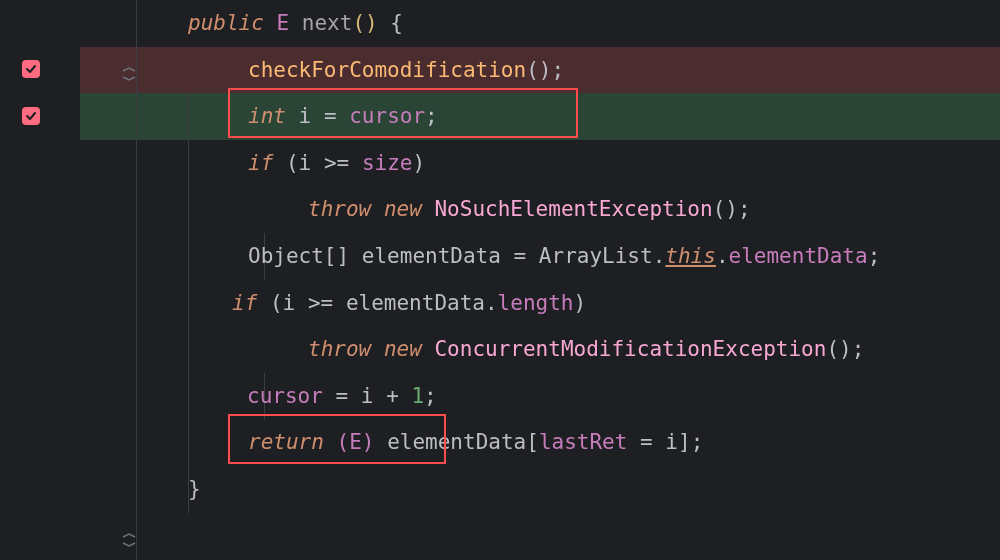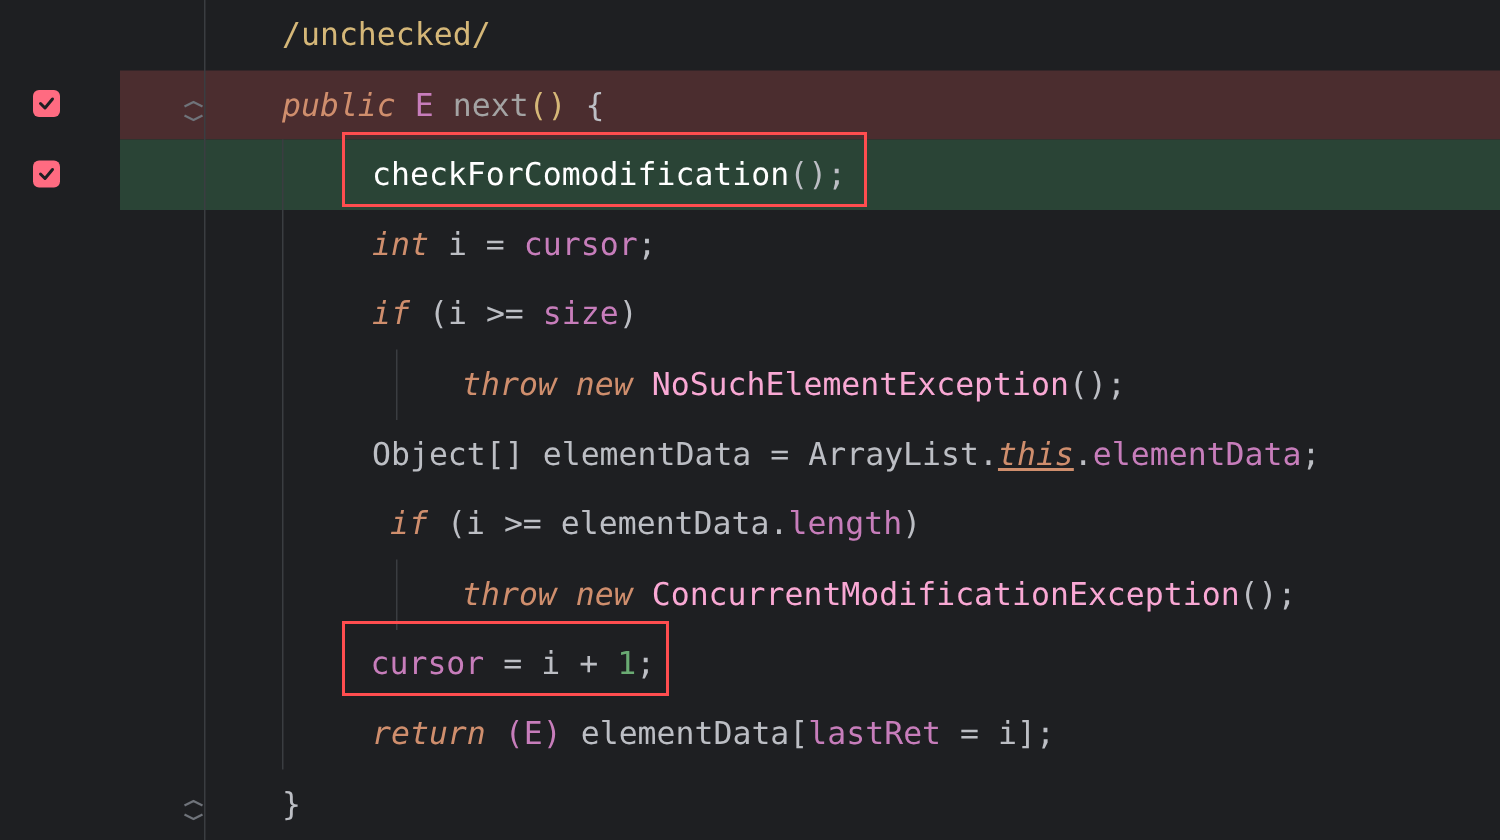--- a/index.html
+++ b/index.html
@@ -89,21 +89,21 @@
   .redbox1, .redbox2 {
     position: absolute;
     border: 2px solid #ff4d4f;
     pointer-events: none;
   }
   
   .kw-italic { color: #cf8e6d; font-style: italic; margin-top: 28px; }
   .type { color: #bcbec4; }
   .ident { color: #bcbec4; }
   .method { color: #a3a3a3; }
-  .mcall { color: #ffffff; }
+  .mcall { color: #fdba74; }
   .cls { color: #c77dbb; }
   .clsTeal { color: #f9a8d4; }
   .punct { color: #bcbec4; }
   .paren-yellow { color: #d5b778; }
   .num { color: #6aab73; }
   .comment { color: #d5b778; }
   .field { color: #c77dbb; }
   .parenP { color: #c77dbb; }
   .thiskw { color: #cf8e6d; font-style: italic; text-decoration: underline; }
   .eq { color: #bcbec4; }
@@ -146,35 +146,34 @@
   </div>
 
   <div class="indent-guides">
     <div class="vguide" style="left:56px; top:0px; height:560px;"></div>
     <div class="vguide" style="left:108px; top:93px; height:420px;"></div>
     <div class="vguide" style="left:184px; top:233px; height:46.6px;"></div>
     <div class="vguide" style="left:184px; top:373px; height:46.6px;"></div>
   </div>
 
   <div class="lines">
-    <div class="line"><span class="code" style="left:108px"><span class="comment">/unchecked/</span></span></div>
 
     <div class="line"><span class="code" style="left:108px"><span class="kw-italic">public</span><span> </span><span class="cls">E</span><span> </span><span class="method">next</span><span class="paren-yellow">()</span><span> </span><span class="brace">{</span></span></div>
 
     <div class="line"><span class="code" style="left:168px"><span class="mcall">checkForComodification</span><span class="punct">()</span><span class="punct">;</span></span></div>
 
     <div class="line"><span class="code" style="left:168px"><span class="kw-italic">int</span><span> </span><span class="ident">i</span><span> </span><span class="eq">=</span><span> </span><span class="field">cursor</span><span class="punct">;</span></span></div>
 
     <div class="line"><span class="code" style="left:168px"><span class="kw-italic">if</span><span> </span><span class="punct">(</span><span class="ident">i</span><span> </span><span class="punct">&gt;=</span><span> </span><span class="field">size</span><span class="punct">)</span></span></div>
 
     <div class="line"><span class="code" style="left:228px"><span class="kw-italic">throw</span><span> </span><span class="kw-italic">new</span><span> </span><span class="clsTeal">NoSuchElementException</span><span class="punct">()</span><span class="punct">;</span></span></div>
 
     <div class="line"><span class="code" style="left:168px"><span class="type">Object</span><span class="punct">[]</span><span> </span><span class="ident">elementData</span><span> </span><span class="eq">=</span><span> </span><span class="ident">ArrayList</span><span class="punct">.</span><span class="thiskw">this</span><span class="punct">.</span><span class="field">elementData</span><span class="punct">;</span></span></div>
 
-    <div class="line"><span class="code" style="left:180px"><span class="kw-italic">if</span><span> </span><span class="punct">(</span><span class="ident">i</span><span> </span><span class="punct">&gt;=</span><span> </span><span class="ident">elementData</span><span class="punct">.</span><span class="field">length</span><span class="punct">)</span></span></div>
+    <div class="line"><span class="code" style="left:152px"><span class="kw-italic">if</span><span> </span><span class="punct">(</span><span class="ident">i</span><span> </span><span class="punct">&gt;=</span><span> </span><span class="ident">elementData</span><span class="punct">.</span><span class="field">length</span><span class="punct">)</span></span></div>
 
     <div class="line"><span class="code" style="left:228px"><span class="kw-italic">throw</span><span> </span><span class="kw-italic">new</span><span> </span><span class="clsTeal">ConcurrentModificationException</span><span class="punct">()</span><span class="punct">;</span></span></div>
 
     <div class="line"><span class="code" style="left:167px"><span class="field">cursor</span><span> </span><span class="eq">=</span><span> </span><span class="ident">i</span><span> </span><span class="punct">+</span><span> </span><span class="num">1</span><span class="punct">;</span></span></div>
 
     <div class="line"><span class="code" style="left:168px"><span class="kw-italic">return</span><span> </span><span class="parenP">(</span><span class="cls">E</span><span class="parenP">)</span><span> </span><span class="ident">elementData</span><span class="punct">[</span><span class="field">lastRet</span><span> </span><span class="eq">=</span><span> </span><span class="ident">i</span><span class="punct">]</span><span class="punct">;</span></span></div>
 
     <div class="line"><span class="code" style="left:108px"><span class="brace">}</span></span></div>
   </div>
 

